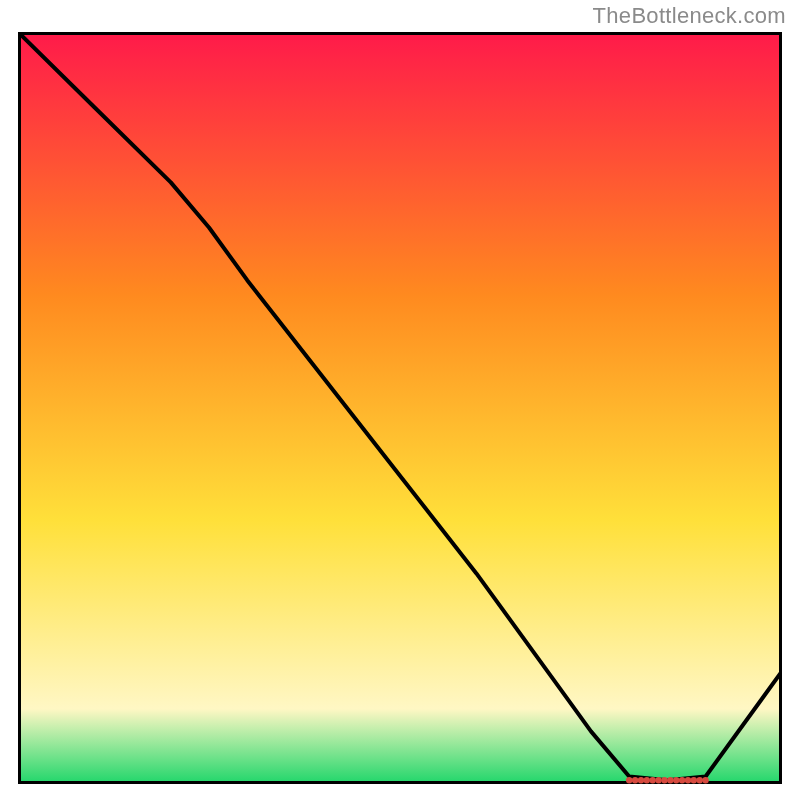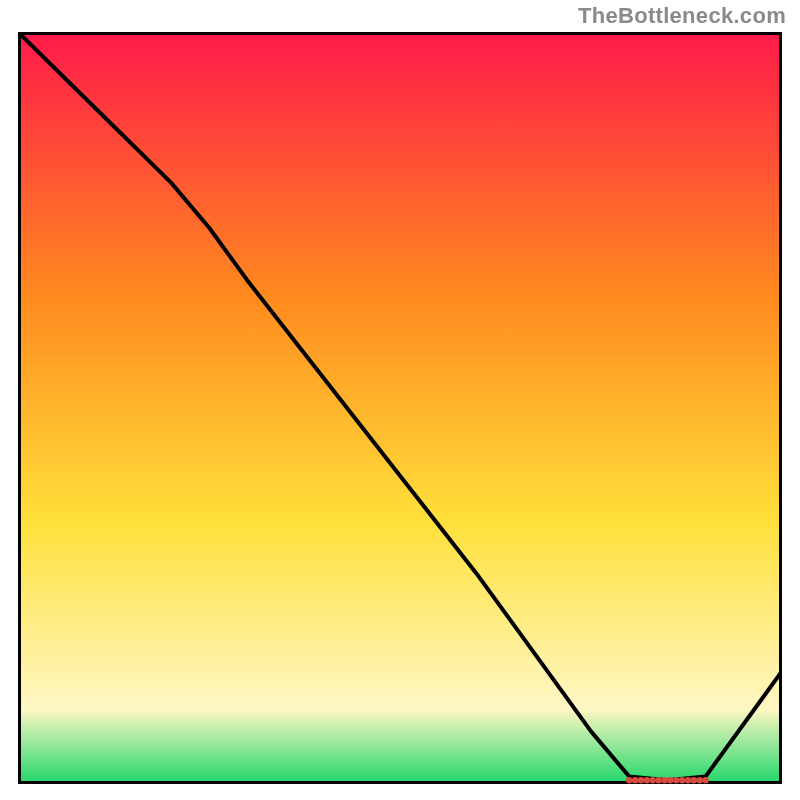--- a/index.html
+++ b/index.html
@@ -1,17 +1,17 @@
 <!DOCTYPE html>
 <html><head>
 <meta charset="utf-8">
 <style>
   html,body{margin:0;padding:0;width:800px;height:800px;background:#fff;font-family:Arial,Helvetica,sans-serif}
   .frame{position:relative;width:800px;height:800px}
-  .watermark{position:absolute;top:3px;right:14px;font-size:22px;font-weight:700;color:#8a8a8a;letter-spacing:.3px}
+  .watermark{position:absolute;top:3px;right:14px;font-size:22px;font-weight:400;color:#8a8a8a;letter-spacing:.3px}
   .plot-wrap{position:absolute;left:18px;top:32px;width:764px;height:752px}
   svg{display:block}
 </style>
 </head>
 <body>
 <div class="frame">
 
   <div class="watermark">TheBottleneck.com</div>
 
   <div class="plot-wrap">

